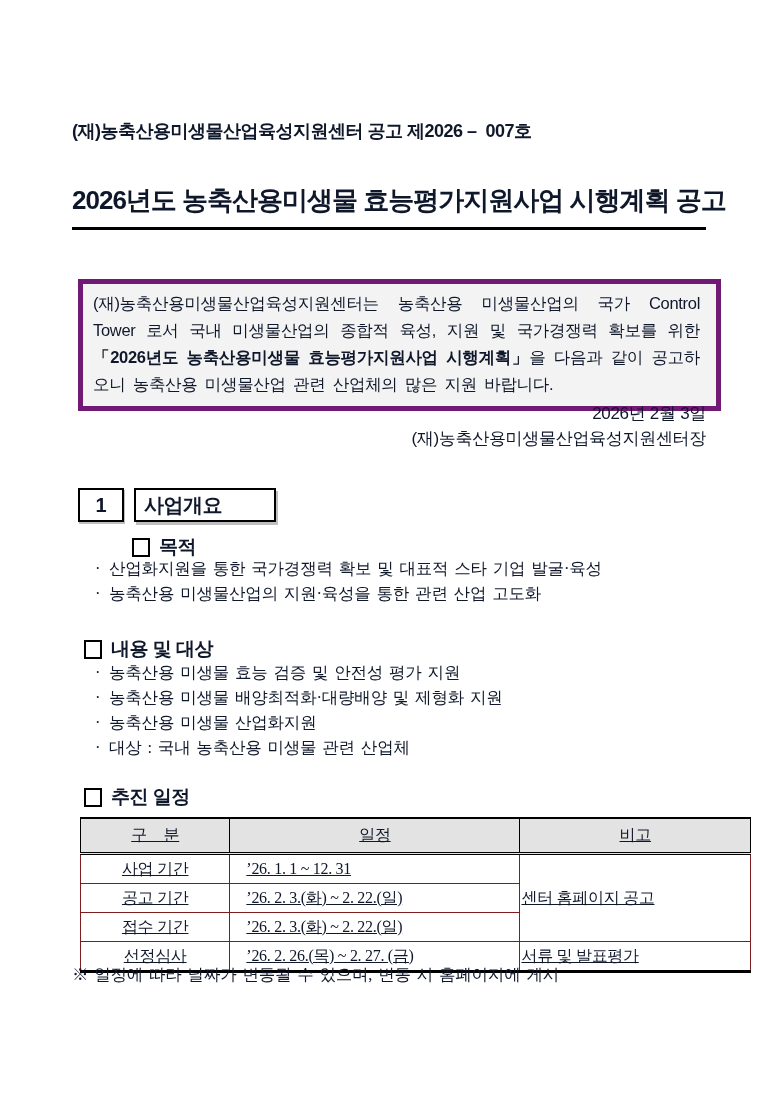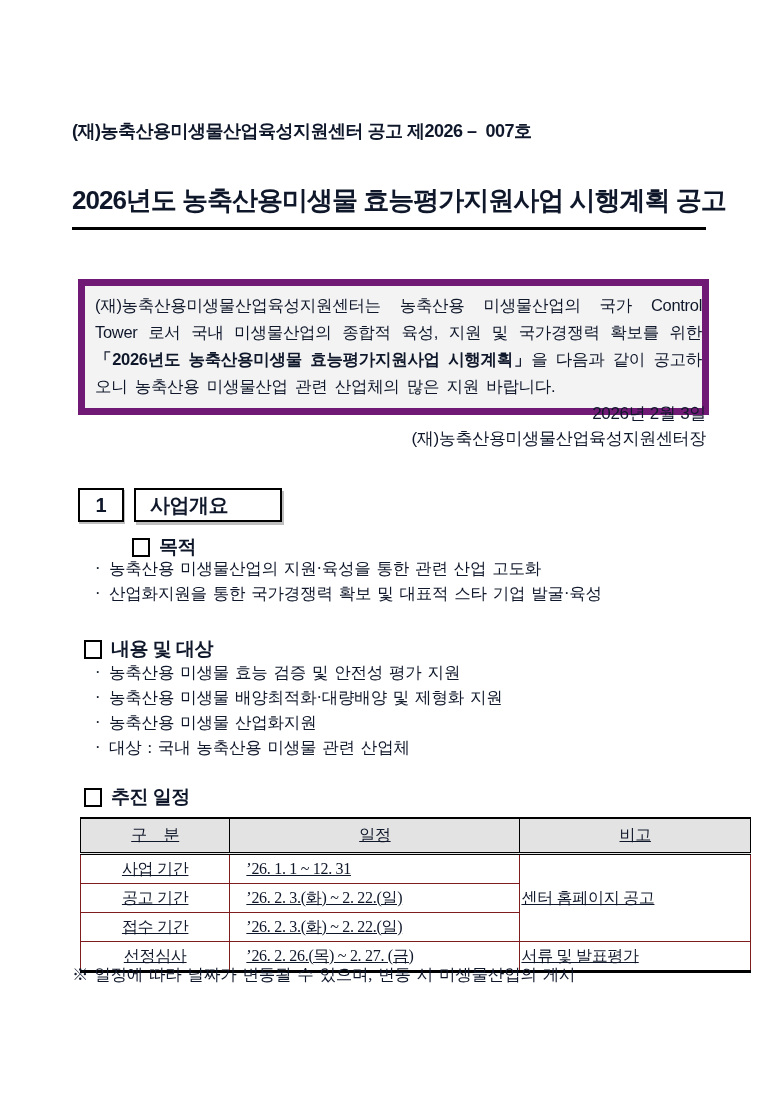--- a/index.html
+++ b/index.html
@@ -24,22 +24,22 @@
     text-align:right;font-size:26px;font-weight:bold;letter-spacing:-1px;
     white-space:nowrap;
   }
   .title-underline{
     position:absolute;left:72px;top:227px;width:634px;height:3px;
     background:#000;
   }
   
   .notice-box{
     position:absolute;left:78px;top:279px;width:607px;
-    border:7px solid #701a75;background:#f3f3f3;
-    padding:6px 0 8px 10px;
+    border:5px solid #701a75;background:#f3f3f3;
+    padding:6px 16px 8px 10px;
     font-size:16.5px;line-height:27px;letter-spacing:-0.3px;
     text-align:justify;word-spacing:3px;
   }
   .notice-box b{font-weight:bold;}
   
   .date-line,.signer-line{
     position:absolute;right:71px;text-align:right;
     font-size:17px;letter-spacing:-0.3px;white-space:nowrap;
   }
   .date-line{top:402px;}
@@ -51,21 +51,21 @@
   }
   .section-number-box{
     width:42px;height:30px;border:2px solid #000;
     display:flex;align-items:center;justify-content:center;
     font-size:20px;font-weight:bold;
     box-shadow:1px 2px 0 rgba(0,0,0,0.25);
   }
   .section-title-box{
     width:130px;height:30px;border:2px solid #000;
     display:flex;align-items:center;
-    padding-left:14px;
+    padding-left:8px;
     font-size:20px;font-weight:bold;letter-spacing:-0.5px;
     box-shadow:2px 3px 0 rgba(0,0,0,0.25);
   }
   
   .sub-heading{
     position:absolute;left:84px;
     font-size:19px;font-weight:bold;letter-spacing:-0.5px;
     display:flex;align-items:center;white-space:nowrap;
   }
   .square-icon{
@@ -140,22 +140,22 @@
   <div class="section-row">
     <div class="section-number-box">1</div>
     <div class="section-title-box">사업개요</div>
   </div>
 
   <div class="sub-heading h-purpose">
     <span class="square-icon"></span>
     <span>목적</span>
   </div>
   <div class="bullet-list l-purpose">
+      <div class="bullet-line"><span class="bullet-char">·</span><span>산업화지원을 통한 국가경쟁력 확보 및 대표적 스타 기업 발굴·육성</span></div>
       <div class="bullet-line"><span class="bullet-char">·</span><span>농축산용 미생물산업의 지원·육성을 통한 관련 산업 고도화</span></div>
-      <div class="bullet-line"><span class="bullet-char">·</span><span>산업화지원을 통한 국가경쟁력 확보 및 대표적 스타 기업 발굴·육성</span></div>
     </div>
 
   <div class="sub-heading h-content">
     <span class="square-icon"></span>
     <span>내용 및 대상</span>
   </div>
   <div class="bullet-list l-content">
       <div class="bullet-line"><span class="bullet-char">·</span><span>농축산용 미생물 효능 검증 및 안전성 평가 지원</span></div>
       <div class="bullet-line"><span class="bullet-char">·</span><span>농축산용 미생물 배양최적화·대량배양 및 제형화 지원</span></div>
       <div class="bullet-line"><span class="bullet-char">·</span><span>농축산용 미생물 산업화지원</span></div>
@@ -195,15 +195,15 @@
           <td class="cell-period">’26. 2. 3.(화) ~ 2. 22.(일)</td>
         </tr>
         <tr>
           <td class="cell-label">선정심사</td>
           <td class="cell-period">’26. 2. 26.(목) ~ 2. 27. (금)</td>
           <td class="cell-note" rowspan="1">서류 및 발표평가</td>
         </tr>
       </tbody>
   </table>
 
-  <div class="footnote">※ 일정에 따라 날짜가 변동될 수 있으며, 변동 시 미생물산업의 게시</div>
+  <div class="footnote">※ 일정에 따라 날짜가 변동될 수 있으며, 변동 시 홈페이지에 게시</div>
 
 </div>
 
 </body></html>

